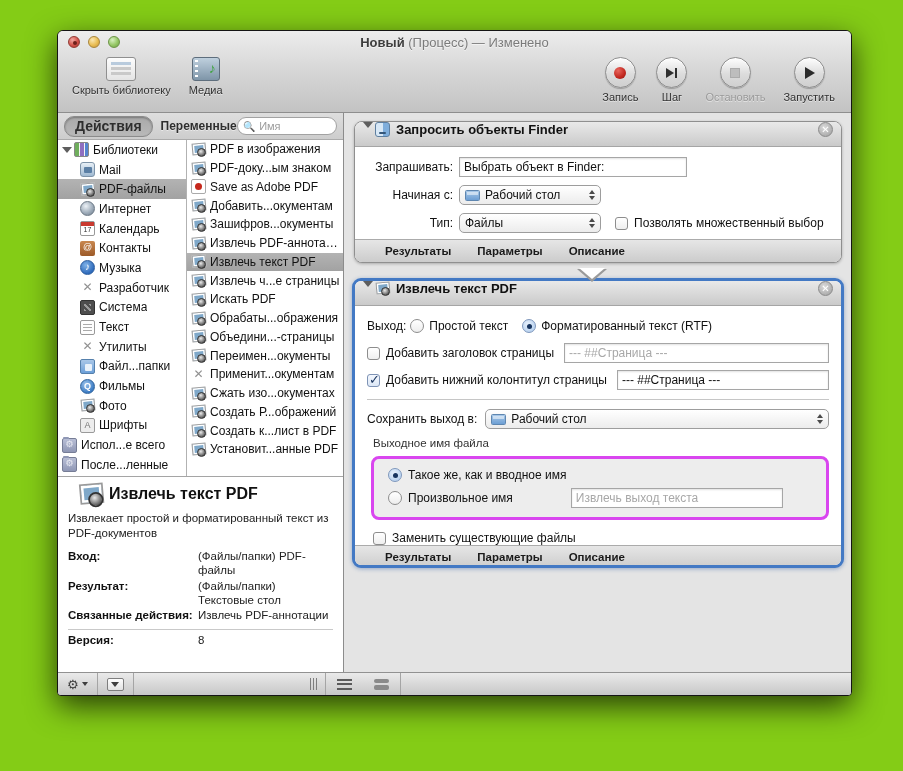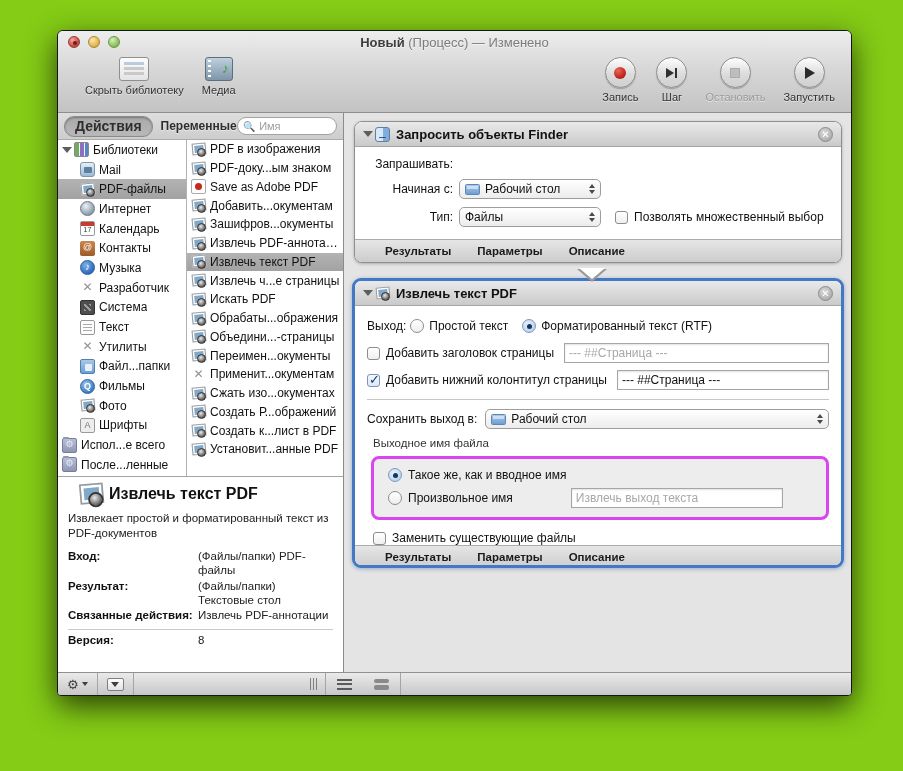--- a/index.html
+++ b/index.html
@@ -16,21 +16,21 @@
   #titlebar { height:22px; position:relative; display:flex; align-items:center; justify-content:center; }
   .tl-group { position:absolute; left:10px; top:5px; display:flex; gap:8px; }
   .tl { width:12px; height:12px; border-radius:50%; position:relative; }
   .tl-red { background:radial-gradient(circle at 35% 30%, #F0A8A2, #D4534A 55%, #A33730); border:1px solid #913A33; }
   .tl-red::after { content:""; position:absolute; left:3.5px; top:3.5px; width:4px; height:4px; border-radius:50%; background:#6E201B; }
   .tl-yellow { background:radial-gradient(circle at 35% 30%, #FAE6B0, #E9BD53 55%, #C1913A); border:1px solid #A8853C; }
   .tl-green { background:radial-gradient(circle at 35% 30%, #D6F0C0, #95C765 55%, #6D9E48); border:1px solid #6C9446; }
   #title-text { font-size:13px; color:#7B7B7B; text-shadow:0 1px 0 rgba(255,255,255,.6); }
   #title-text .t-main { font-weight:bold; color:#3E3E3E; }
 
-  #toolbar { height:59px; display:flex; align-items:flex-start; padding:4px 12px 8px 14px;margin-left:13px; }
+  #toolbar { height:59px; display:flex; align-items:flex-start; padding:4px 12px 8px 14px; }
   .tb-item { display:flex; flex-direction:column; align-items:center; margin-right:18px; cursor:default; }
   .tb-label { font-size:11px; color:#333; margin-top:3px; text-shadow:0 1px 0 rgba(255,255,255,.5); white-space:nowrap; }
   .tb-label.disabled { color:#9A9A9A; }
   .tb-spacer { flex:1; }
   
   .ic-library-win { width:30px; height:24px; background:linear-gradient(#FDFDFD,#E4E4E4); border:1px solid #8F8F8F; border-radius:3px; position:relative; }
   .ic-library-win::before { content:""; position:absolute; left:4px; top:4px; right:4px; height:3px; background:#B9CBDD; box-shadow:0 5px 0 #C9C9C9, 0 10px 0 #C9C9C9; }
   .ic-media { width:28px; height:24px; background:linear-gradient(#BFD0DE,#7E95A8); border:1px solid #5E6E7D; border-radius:3px; position:relative; }
   .ic-media::before { content:""; position:absolute; left:2px; top:2px; width:3px; height:18px; background:repeating-linear-gradient(#FFF 0 2px, transparent 2px 5px); }
   .ic-media::after { content:"♪"; position:absolute; right:3px; top:2px; font-size:14px; color:#3FA23F; font-weight:bold; }
@@ -118,21 +118,21 @@
   #desc-hr { border:0; border-top:1px solid #C9C9C9; margin:6px 0 3px; }
   .dg-row.version { justify-content:flex-start; }
 
   
   #workflow { flex:1; background:#E4E4E4; position:relative; overflow:hidden; }
   .card { position:absolute; background:#FFF; border:1px solid #8F8F8F; border-radius:8px;
     box-shadow:0 1px 3px rgba(0,0,0,.25); display:flex; flex-direction:column; overflow:hidden; }
   #card1 { left:10px; top:8px; width:488px; height:142px; }
   #card2 { left:8px; top:165px; width:492px; height:290px; border:3px solid #4379C4; border-radius:9px; box-shadow:0 1px 4px rgba(30,80,160,.4); }
   .card-header { height:25px; background:linear-gradient(#E9E9E9,#CACACA); border-bottom:1px solid #A5A5A5;
-    display:flex; align-items:center; padding:0 8px; flex:0 0 auto; }
+    display:flex; padding:0 8px; flex:0 0 auto; }
   .card-title { font-size:13px; font-weight:bold; color:#111; margin-left:6px; }
   .close-btn { margin-left:auto; width:15px; height:15px; border-radius:50%; background:radial-gradient(circle at 40% 35%, #DADADA, #9E9E9E); border:1px solid #8A8A8A; color:#FFF; font-size:10px; line-height:13px; text-align:center; font-weight:bold; }
   .card-footer { margin-top:auto; height:23px; background:linear-gradient(#E6E6E6,#CCCCCC); border-top:1px solid #ABABAB;
     display:flex; align-items:center; gap:26px; padding-left:30px; flex:0 0 auto; }
   .foot-link { font-size:11.5px; font-weight:bold; color:#1A1A1A; }
   .card-body { flex:1; display:flex; flex-direction:column; font-size:12px; color:#111; }
   .frow { display:flex; align-items:center; }
   .flabel { text-align:right; flex:0 0 auto; }
   .tfield { height:20px; border:1px solid #A6A6A6; background:#FFF; font-size:12px; color:#111; padding:0 4px; font-family:inherit; box-shadow:inset 0 1px 2px rgba(0,0,0,.12); }
   .tfield::placeholder { color:#A8A8A8; }
@@ -434,20 +434,21 @@
         <div class="card" id="card1">
           <div class="card-header">
             <span class="disc"></span>
             <span class="ic ic-finder"></span>
             <span class="card-title">Запросить объекты Finder</span>
             <span class="close-btn">✕</span>
           </div>
           <div class="card-body">
             <div class="frow" style="margin:10px 12px 0 0;">
               <span class="flabel" style="width:98px;">Запрашивать:</span>
+              <input class="tfield" style="width: 228px; margin-left: 6px;" value="Выбрать объект в Finder:">
             </div>
             <div class="frow" style="margin:8px 12px 0 0;">
               <span class="flabel" style="width:98px;">Начиная с:</span>
               <span class="popup" style="width:142px; margin-left:6px;">
                 <span class="folder-ic"></span>
                 <span class="p-label">Рабочий стол</span>
                 <span class="arrows">
                     <span class="tri-up"></span>
                     <span class="tri-dn"></span>
                   </span>

